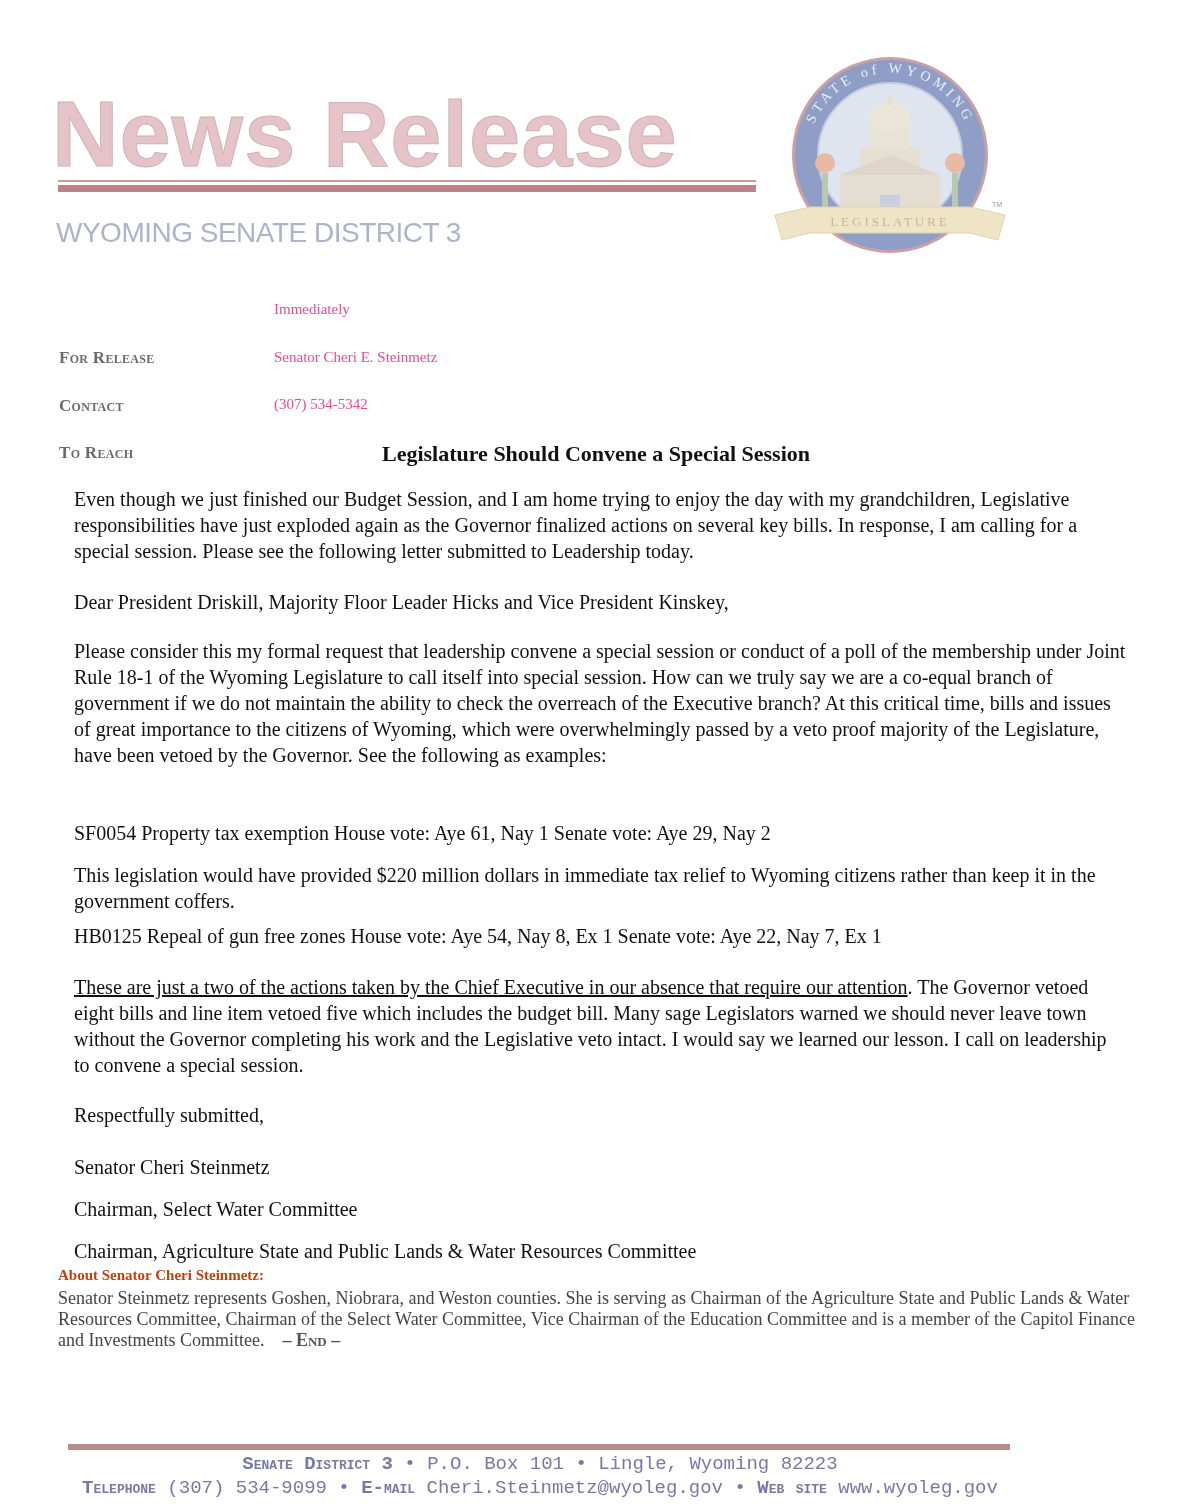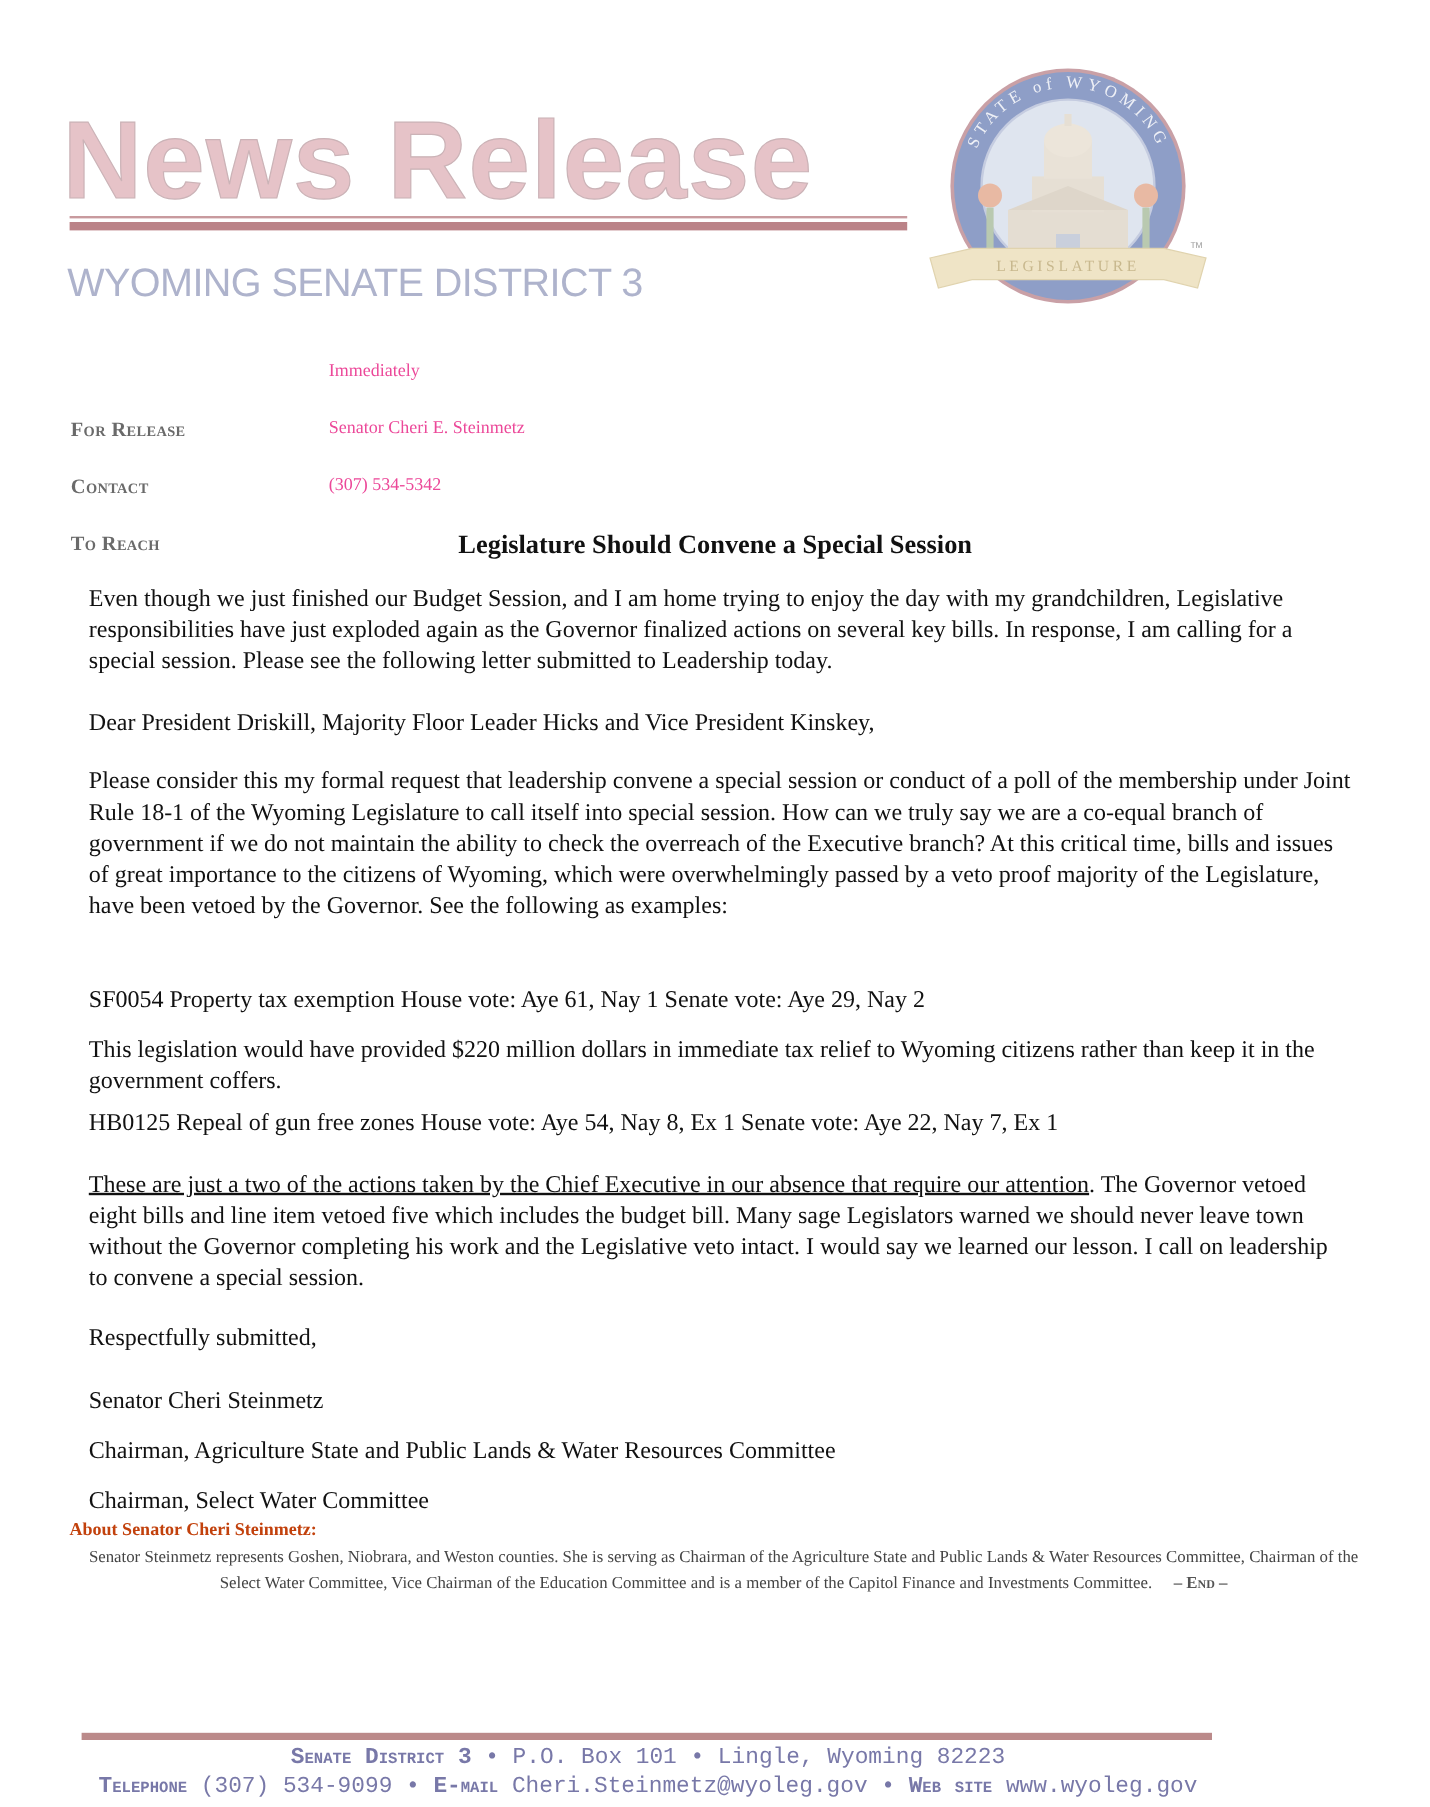--- a/index.html
+++ b/index.html
@@ -17,21 +17,21 @@
       font-weight: bold; font-size: 92px; letter-spacing: 1px; line-height: 1;
       color: #e6c3c8;
       -webkit-text-stroke: 1px #cbb3b7;
       white-space: nowrap;
     }
     .rule-thin { left: 58px; top: 180px; width: 698px; height: 2px; background: #c89a9e; }
     .rule-thick { left: 58px; top: 185px; width: 698px; height: 7px; background: #bb8388; }
     .masthead-sub {
       left: 56px; top: 217px;
       font-family: "Liberation Sans", "DejaVu Sans", sans-serif;
-      font-size: 33px; color: #aeb3cc; letter-spacing: -0.5px; white-space: nowrap;
+      font-size: 28px; color: #aeb3cc; letter-spacing: -0.5px; white-space: nowrap;
     }
 
     
     .seal { left: 770px; top: 55px; width: 240px; height: 205px; }
 
     
     .info-label {
       left: 59px; font-size: 17px; font-weight: bold; color: #6a6a6a;
       font-variant: small-caps; letter-spacing: 0.3px; white-space: nowrap; margin-top: 46px;
     }
@@ -43,21 +43,21 @@
     }
 
     .body-text {
       left: 58px; width: 1085px; font-size: 20px; line-height: 26px; color: #111;
     }
     .body-text p { margin: 16px; }
     .u { text-decoration: underline; }
 
     .about-title { left: 58px; top: 1267px; font-size: 15px; font-weight: bold; color: #c2410c; }
     .about-body {
-      left: 58px; top: 1288px; width: 1090px; font-size: 14px; line-height: 21px; color: #444; text-align: center;
+      left: 58px; top: 1288px; width: 1090px; font-size: 18px; line-height: 21px; color: #444;
     }
     .end-mark { font-variant: small-caps; font-weight: bold; color: #555; margin-left: 18px; }
 
     
     .footer-rule { left: 68px; top: 1444px; width: 942px; height: 6px; background: #bb8a8a; }
     .footer-line {
       left: 0; width: 1080px; text-align: center;
       font-family: Liberation Mono, monospace;
       font-size: 19px; color: #7878a8; white-space: nowrap;
     }
@@ -129,22 +129,22 @@
   <p>HB0125 Repeal of gun free zones House vote: Aye 54, Nay 8, Ex 1 Senate vote: Aye 22, Nay 7, Ex 1</p>
 </div>
 <div class="abs body-text" style="top:958px">
   <p><span class="u">These are just a two of the actions taken by the Chief Executive in our absence that require our attention</span><span>.  The Governor vetoed eight bills and line item vetoed five which includes the budget bill. Many sage Legislators warned we should never leave town without the Governor completing his work and the Legislative veto intact.  I would say we learned our lesson.  I call on leadership to convene a special session.</span></p>
 </div>
 <div class="abs body-text" style="top:1086px">
   <p>Respectfully submitted,</p>
 </div>
 <div class="abs body-text" style="top:1138px">
   <p>Senator Cheri Steinmetz</p>
+  <p>Chairman, Select Water Committee</p>
   <p>Chairman, Agriculture State and Public Lands &amp; Water Resources Committee</p>
-  <p>Chairman, Select Water Committee</p>
 </div>
 
 <div class="abs about-title">About Senator Cheri Steinmetz:</div>
 <div class="abs about-body">
   <span>Senator Steinmetz represents Goshen, Niobrara, and Weston counties. She is serving as Chairman of the Agriculture State and Public Lands &amp; Water Resources Committee, Chairman of the Select Water Committee, Vice Chairman of the Education Committee and is a member of the Capitol Finance and Investments Committee.</span><span class="end-mark">– End –</span>
 </div>
 
 <div class="abs footer-rule"></div>
 <div class="abs footer-line" style="top:1453px">
   <span class="sc">Senate District 3</span><span> • P.O. Box 101 • Lingle, Wyoming 82223</span>

